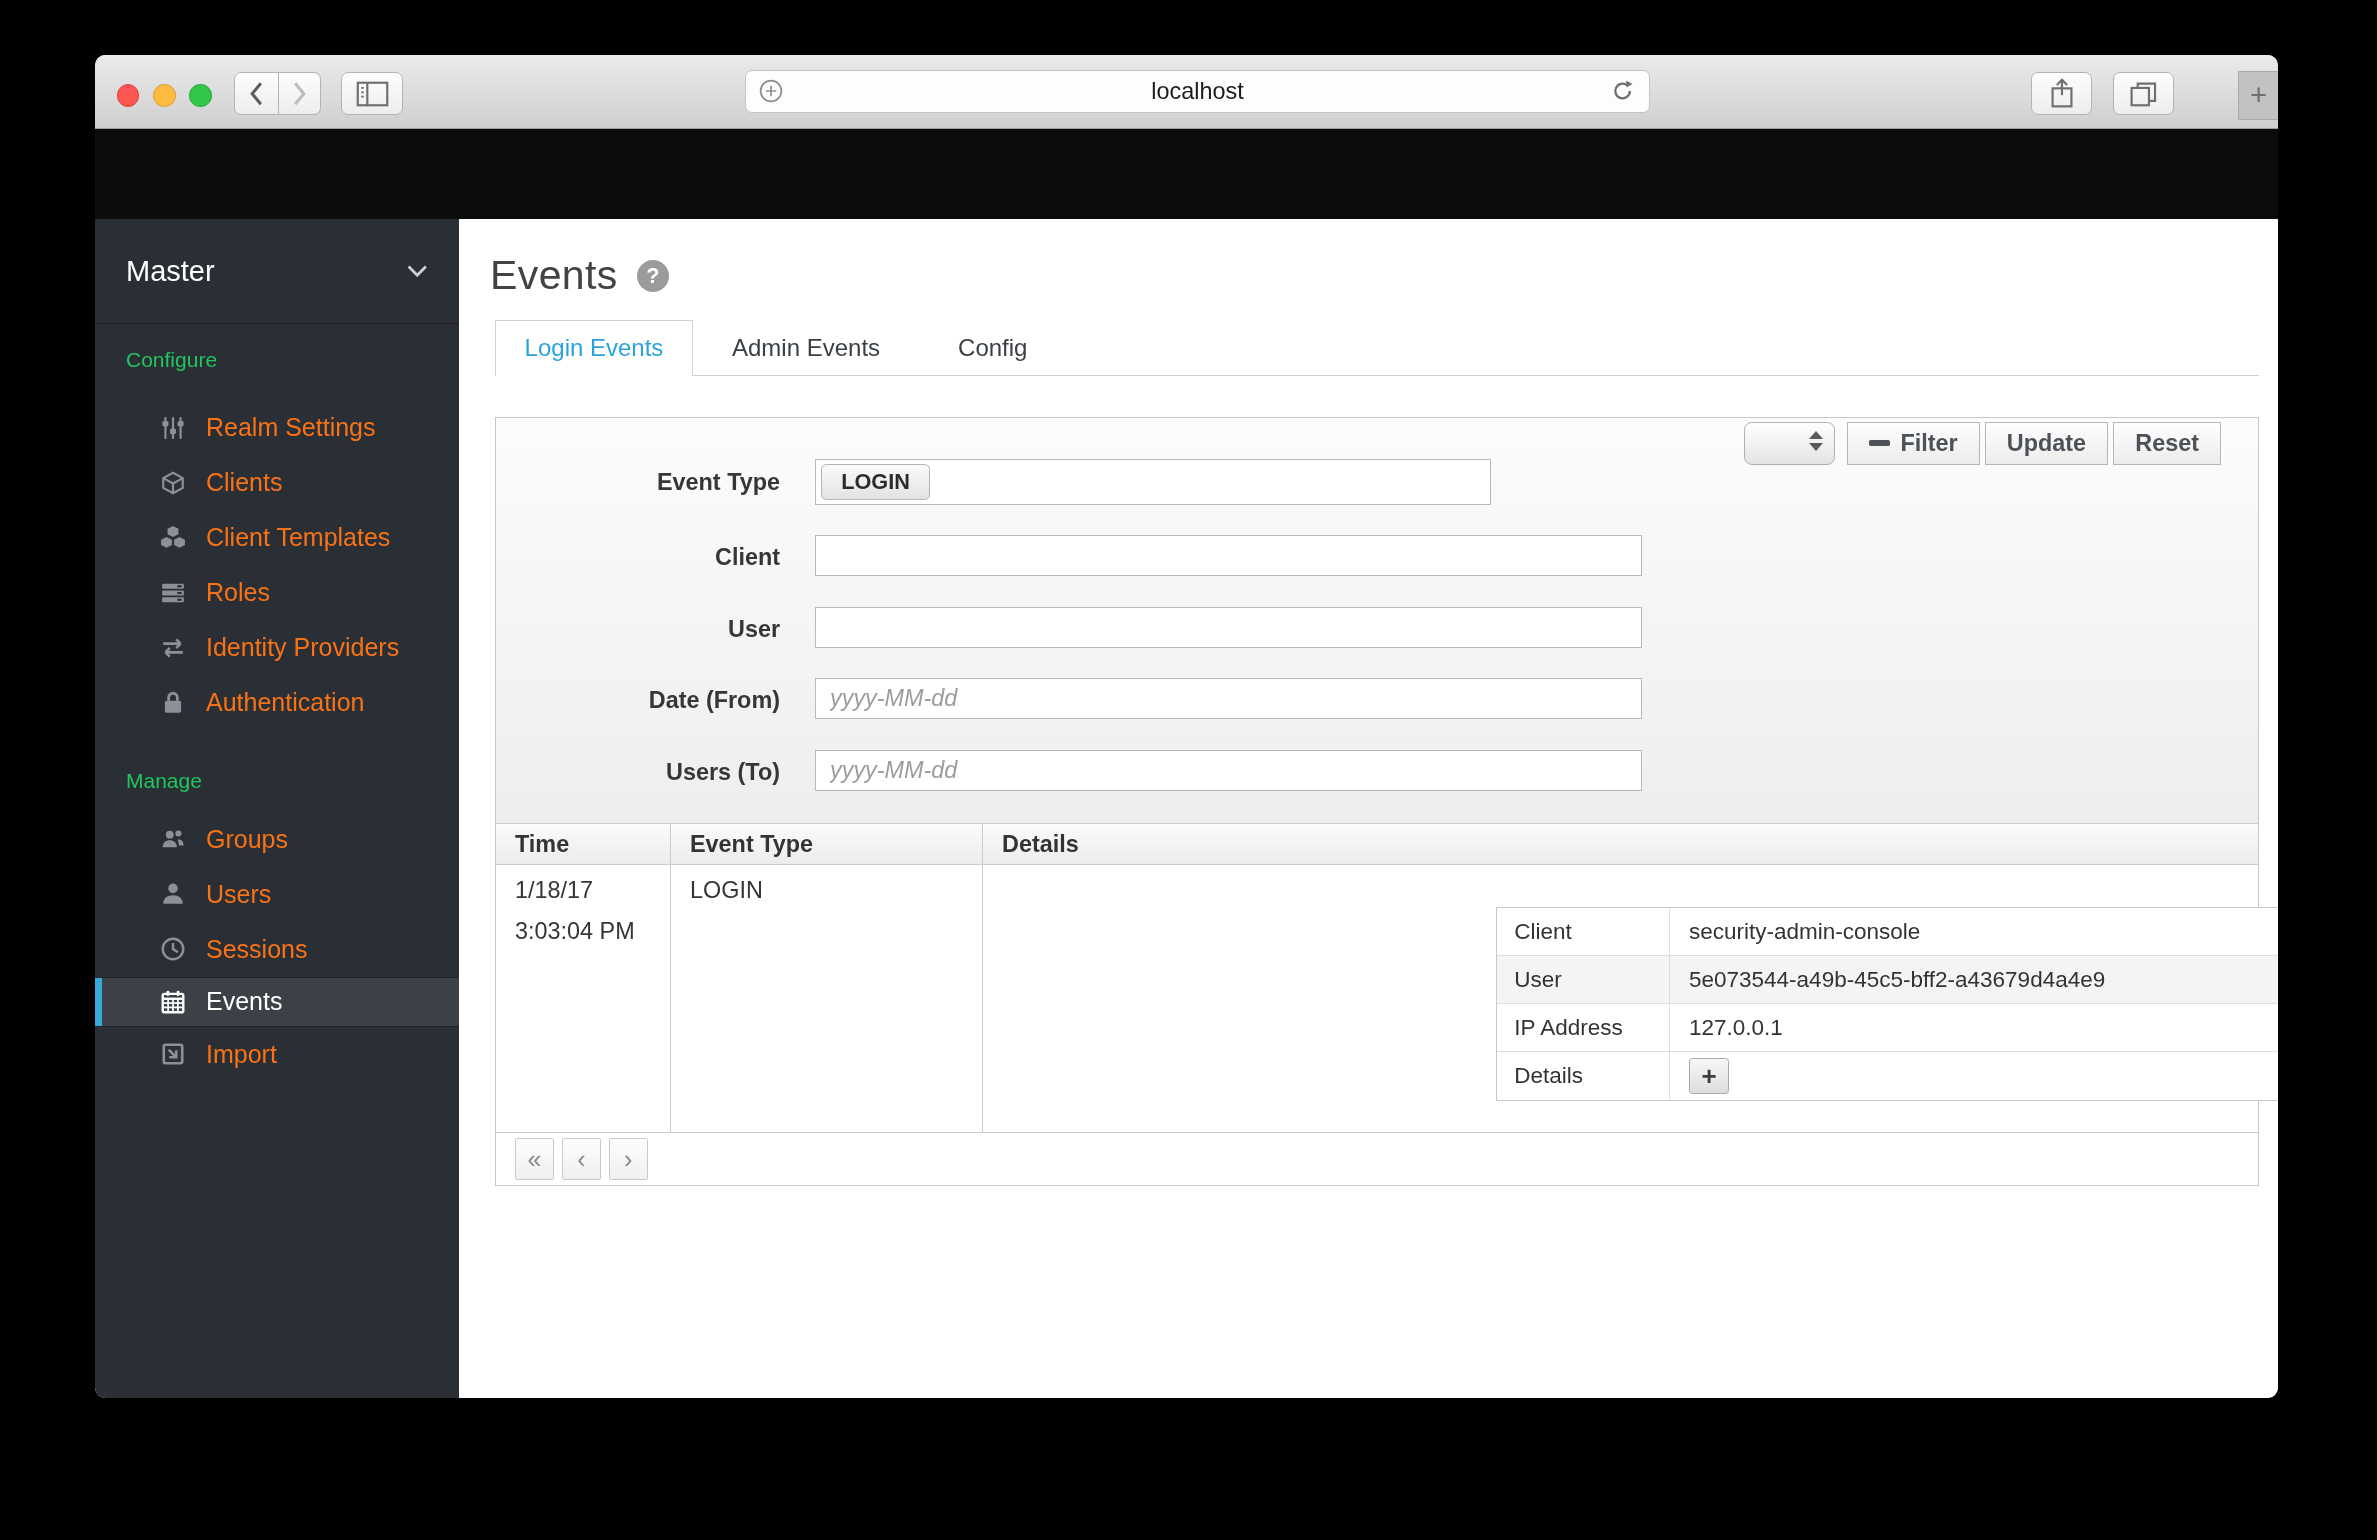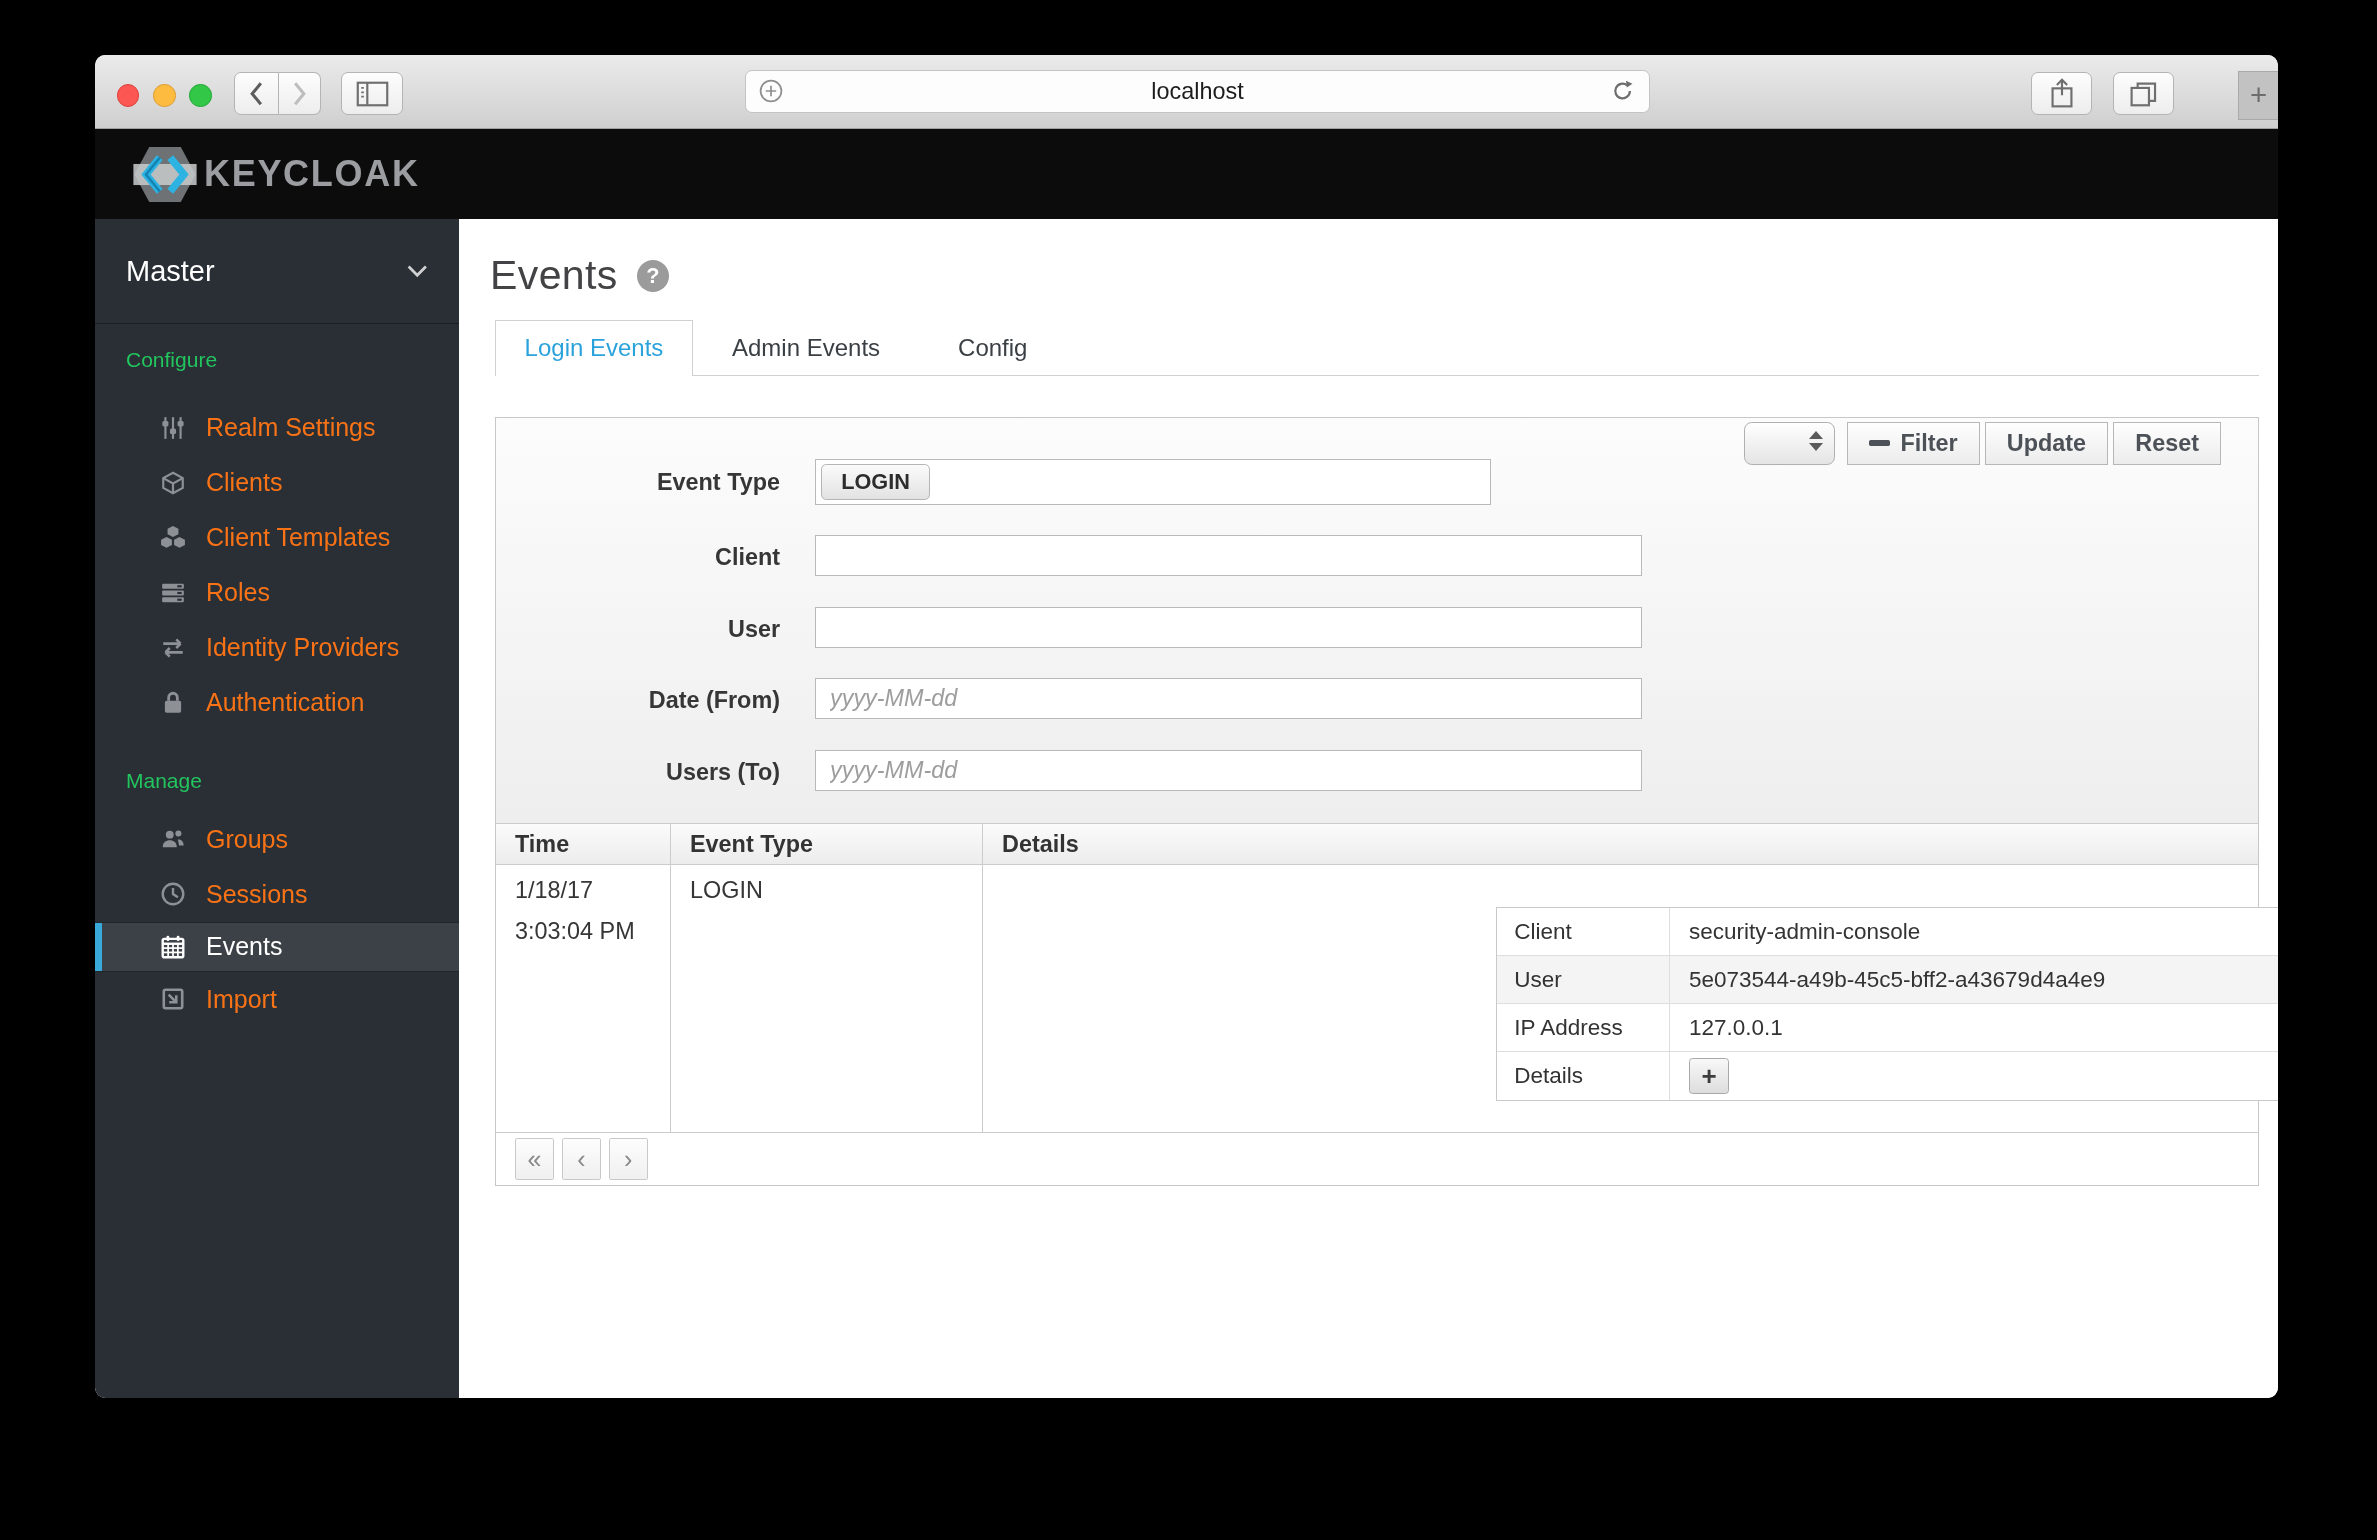--- a/index.html
+++ b/index.html
@@ -186,30 +186,20 @@
           <path d="M10 9 V4 h20 v20 h-7" fill="none" stroke="#6f6f6f" stroke-width="2.5"></path>
         </svg>
       </div>
     </div>
     <div class="newtab">
         <span>+</span>
       </div>
   </div>
 
   <div class="kc-header">
-    <div class="brand">
-      <svg width="64" height="59" viewBox="0 0 60 56">
-        <polygon points="15,2 45,2 59,28 45,54 15,54 1,28" fill="#6f7275"></polygon>
-        <rect x="0" y="18" width="60" height="20" fill="#c9cbcd" opacity="0.85"></rect>
-        <path d="M25 12 L12 28 L25 44" fill="none" stroke="#2db3e2" stroke-width="7"></path>
-        <path d="M35 12 L48 28 L35 44" fill="none" stroke="#2db3e2" stroke-width="7"></path>
-        <path d="M25 12 L12 28 L25 44" fill="none" stroke="#1484b4" stroke-width="2.5"></path>
-      </svg>
-      <span class="brand-text">KEYCLOAK</span>
-    </div>
   </div>
 
   <div class="sidebar">
     <div class="master">
       <span>Master</span>
       <span class="spacer"></span>
       <svg width="22.5" height="14.7" viewBox="0 0 26 17">
           <polyline points="3,3 13,13 23,3" fill="none" stroke="#cfd0d1" stroke-width="3.2"></polyline>
         </svg>
     </div>
@@ -292,20 +282,29 @@
       <div class="nav-item">
         <span class="ic">
             <svg width="26" height="26" viewBox="0 0 24 24" fill="currentColor">
               <circle cx="9" cy="8" r="3.6"></circle>
               <path d="M2.5 19.5 c0-4.3 3-6.3 6.5-6.3 s6.5 2 6.5 6.3 Z"></path>
               <circle cx="17" cy="7" r="2.8"></circle>
               <path d="M16.5 12.4 c3.2-.4 5.3 1.8 5.3 5.6 h-4.2"></path>
             </svg>
           </span>
         <span class="txt">Groups</span>
+      </div>
+      <div class="nav-item">
+        <span class="ic">
+            <svg width="26" height="26" viewBox="0 0 24 24" fill="currentColor">
+              <circle cx="12" cy="6.8" r="4.4"></circle>
+              <path d="M3 21 c0-5.2 4-7.8 9-7.8 s9 2.6 9 7.8 Z"></path>
+            </svg>
+          </span>
+        <span class="txt">Users</span>
       </div>
       <div class="nav-item">
         <span class="ic">
             <svg width="26" height="26" viewBox="0 0 24 24" stroke="currentColor" stroke-width="2.2" fill="none">
               <circle cx="12" cy="12" r="9.5"></circle>
               <path d="M12 6.5 V12 l4.5 3"></path>
             </svg>
           </span>
         <span class="txt">Sessions</span>
       </div>

